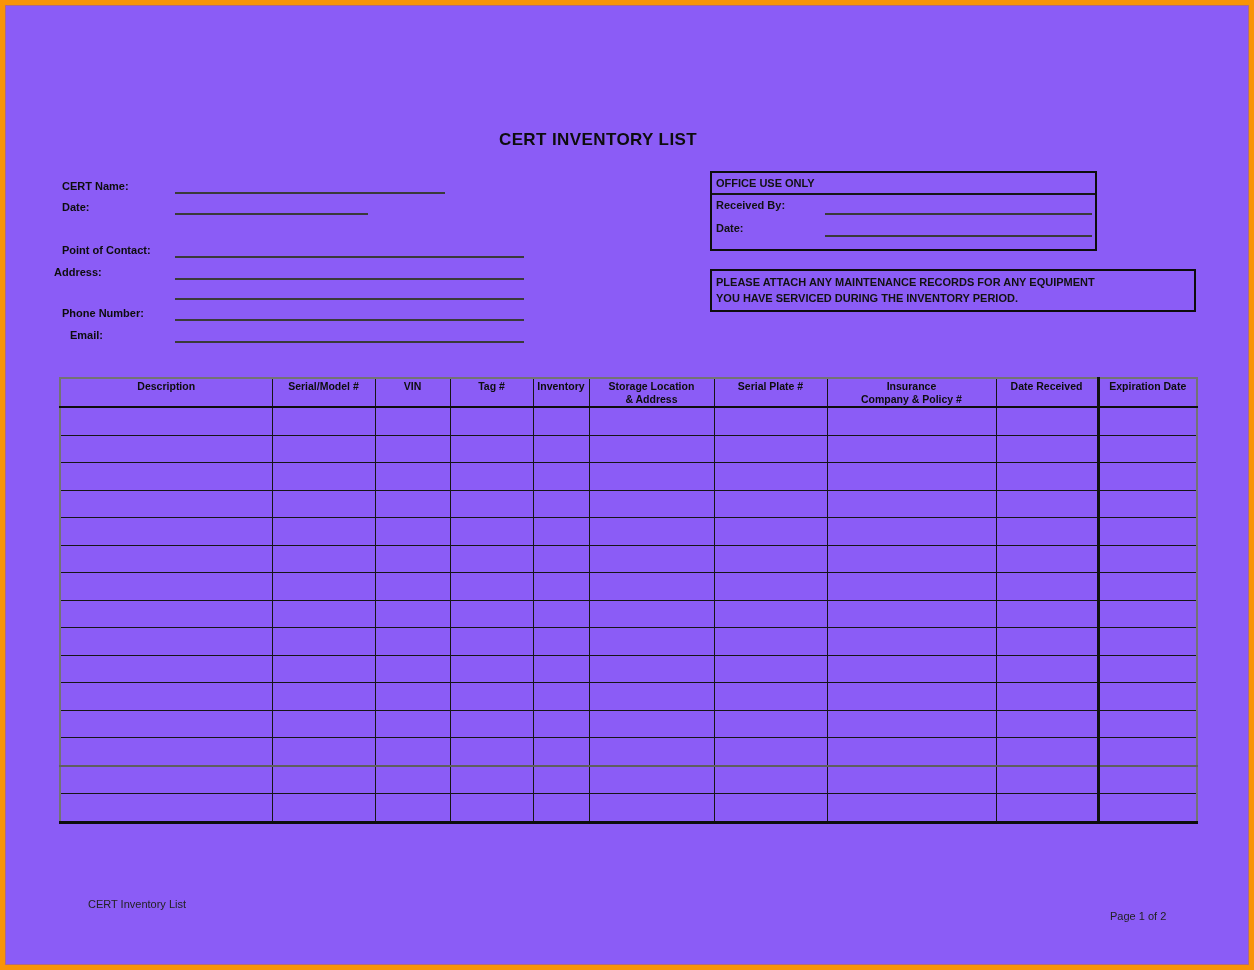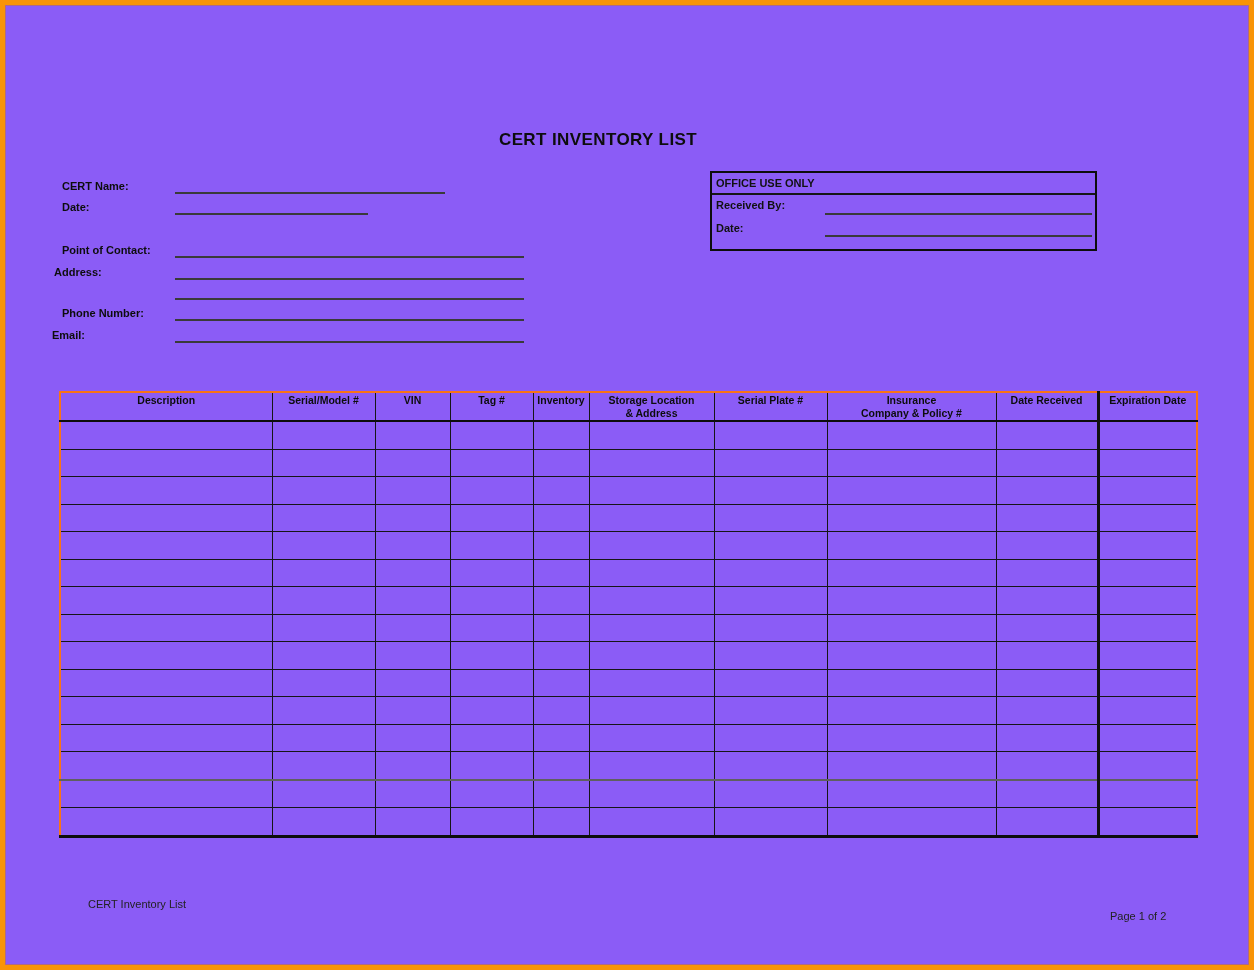--- a/index.html
+++ b/index.html
@@ -28,22 +28,22 @@
   .office-box .rule-received { position:absolute; left:113px; width:267px; top:40px; border-top:2px solid #3a3a3a; }
   .office-box .rule-date     { position:absolute; left:113px; width:267px; top:62px; border-top:2px solid #3a3a3a; }
 
   
   .notice-box { position:absolute; left:710px; top:269px; width:486px; height:43px;
     border:2px solid #0d0d0d; box-sizing:border-box; }
   .notice-box .txt { position:absolute; left:4px; top:4px; right:4px;
     font-weight:bold; font-size:11px; line-height:15.5px; white-space:pre-line; }
 
   
-  table.inv { position:absolute; left:59px; top:391px; width:1137px;
-    border-collapse:collapse; table-layout:fixed; border:2px solid #f97316; }
+  table.inv { position:absolute; left:59px; top:377px; width:1137px;
+    border-collapse:collapse; table-layout:fixed; border:2px solid #737373; }
   table.inv th {
     border:1px solid #161616; border-bottom:2px solid #0d0d0d;
     font-size:10.5px; font-weight:bold; line-height:12.5px; padding:1px 2px;
     text-align:center; vertical-align:top; white-space:pre-line; height:24px; color:#0d0d0d;
   }
   table.inv td { border:1px solid #161616; height:26.5px; padding:0; }
   table.inv th:last-child, table.inv td:last-child { border-left:3px solid #111; }
   table.inv tbody tr:nth-child(13) td { border-bottom:2px solid #5f5f5f; }
   table.inv tbody tr:last-child td { border-bottom:3px solid #0d0d0d; }
 
@@ -69,32 +69,36 @@
   <div class="flabel" style="left:62px; top:244px;">Point of Contact:</div>
   <div class="rule" style="left:175px; width:349px; top:256px;"></div>
 
   <div class="flabel" style="left:54px; top:266px;">Address:</div>
   <div class="rule" style="left:175px; width:349px; top:278px;"></div>
   <div class="rule" style="left:175px; width:349px; top:298px;"></div>
 
   <div class="flabel" style="left:62px; top:307px;">Phone Number:</div>
   <div class="rule" style="left:175px; width:349px; top:319px;"></div>
 
-  <div class="flabel" style="left:52px; top:329px;">Email:</div>
+  <div class="flabel" style="left:70px; top:329px;">Email:</div>
   <div class="rule" style="left:175px; width:349px; top:341px;"></div>
 
   <div class="office-box">
     <div class="heading">OFFICE USE ONLY</div>
     <div class="heading-rule"></div>
     <div class="lbl-received">Received By:</div>
     <div class="rule-received"></div>
     <div class="lbl-date">Date:</div>
     <div class="rule-date"></div>
   </div>
 
+  <div class="notice-box">
+    <div class="txt">PLEASE ATTACH ANY MAINTENANCE RECORDS FOR ANY EQUIPMENT
+YOU HAVE SERVICED DURING THE INVENTORY PERIOD.</div>
+  </div>
 
   <table class="inv">
     <colgroup>
         <col style="width: 212px;">
         <col style="width: 103px;">
         <col style="width: 75px;">
         <col style="width: 83px;">
         <col style="width: 56px;">
         <col style="width: 125px;">
         <col style="width: 113px;">

